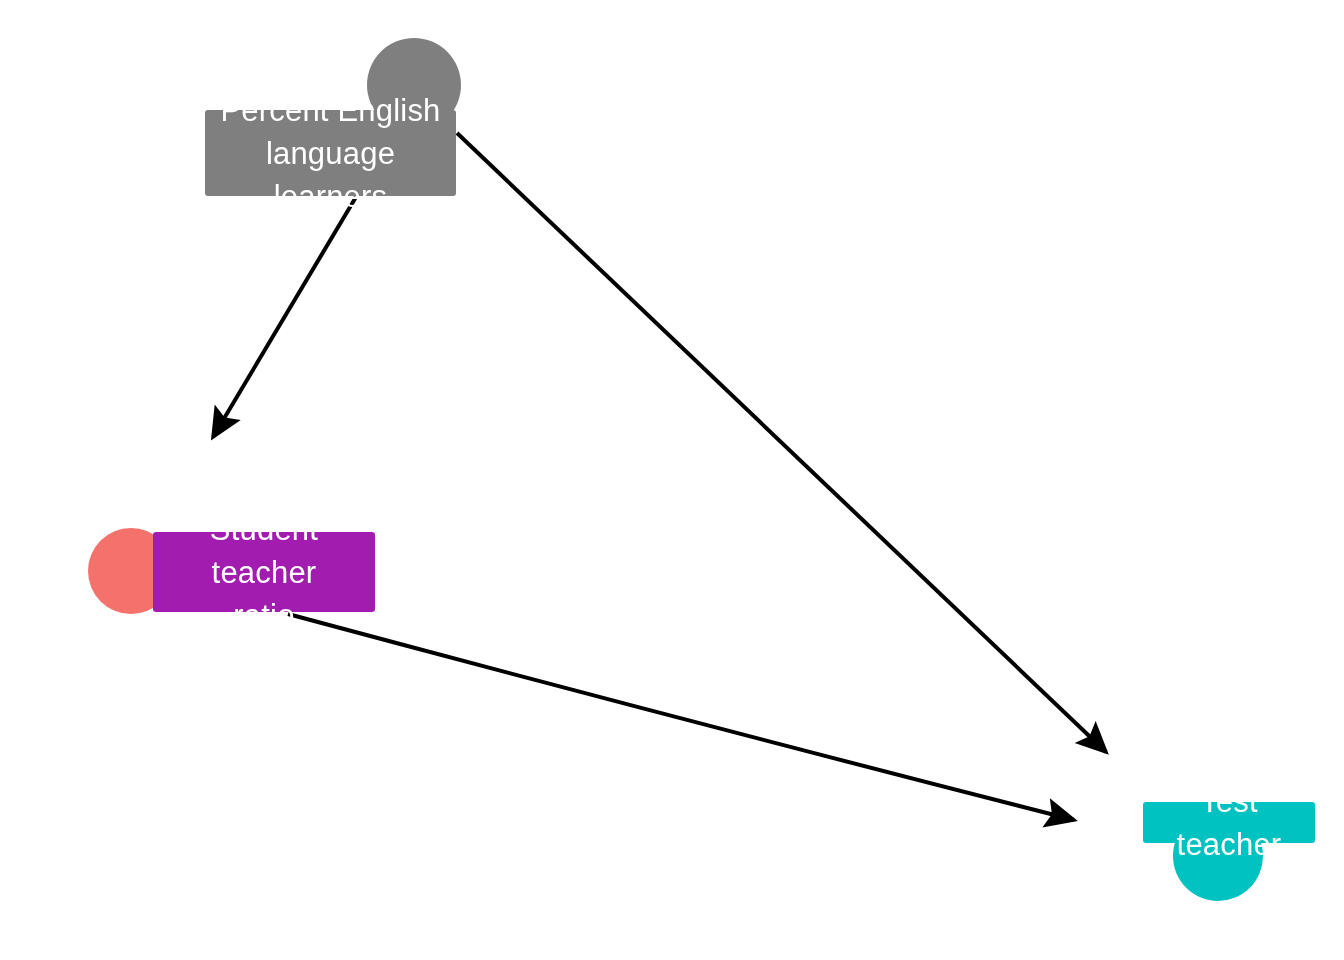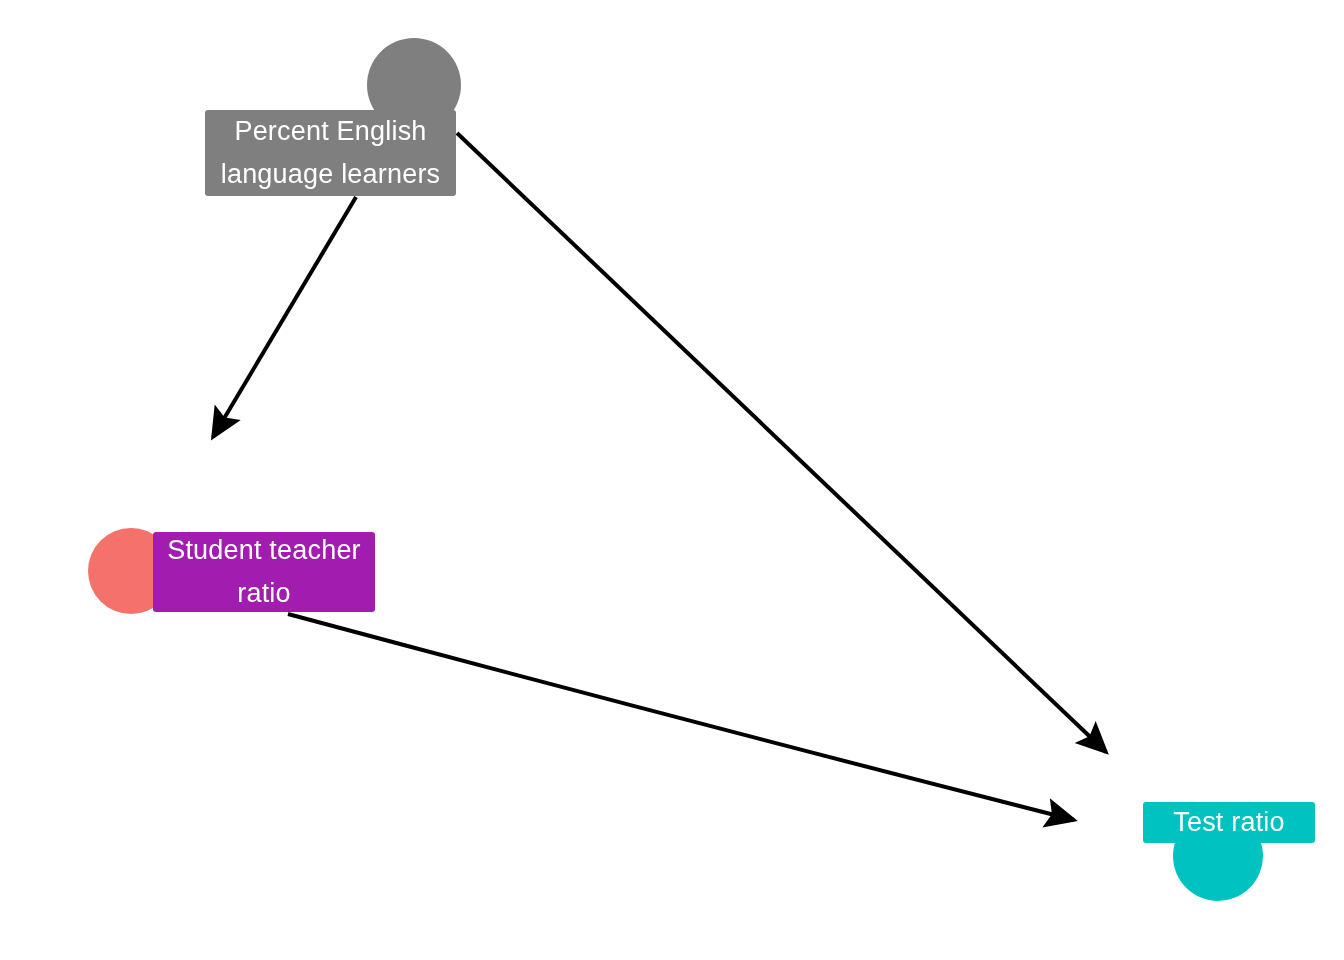--- a/index.html
+++ b/index.html
@@ -32,21 +32,21 @@
     display: block;
   }
   .node-label {
     position: absolute;
     display: flex;
     align-items: center;
     justify-content: center;
     text-align: center;
     color: #ffffff;
     font-family: "Liberation Sans", sans-serif;
-    font-size: 27px;
+    font-size: 31px;
     line-height: 43px;
     letter-spacing: 0.2px;
     box-sizing: border-box;
     white-space: pre-line;
     border-radius: 3px;
     padding: 0 6px;
   }
   #label-english {
     left: 205px;
     top: 110px;
@@ -89,15 +89,15 @@
     <path d="M 457,133 L 1106,752" fill="none" stroke="#000000" stroke-width="4" marker-end="url(#arrowhead)"></path>
     <path d="M 288,614 Q 690,722 1074,820" fill="none" stroke="#000000" stroke-width="4" marker-end="url(#arrowhead)"></path>
   </svg>
 
   <div class="node-label" id="label-english" style="left: 205px; top: 110px; width: 251px; height: 86px; background: rgb(127, 127, 127); color: rgb(255, 255, 255);">Percent English
 language learners</div>
 
   <div class="node-label" id="label-ratio" style="left: 153px; top: 532px; width: 222px; height: 80px; background: #a21caf; color: rgb(255, 255, 255);">Student teacher
 ratio</div>
 
-  <div class="node-label" id="label-test" style="left: 1143px; top: 802px; width: 172px; height: 41px; background: rgb(0, 194, 192); color: rgb(255, 255, 255);">Test ratio</div>
+  <div class="node-label" id="label-test" style="left: 1143px; top: 802px; width: 172px; height: 41px; background: rgb(0, 194, 192); color: rgb(255, 255, 255);">Test teacher</div>
 
 </div>
 
 </body></html>

